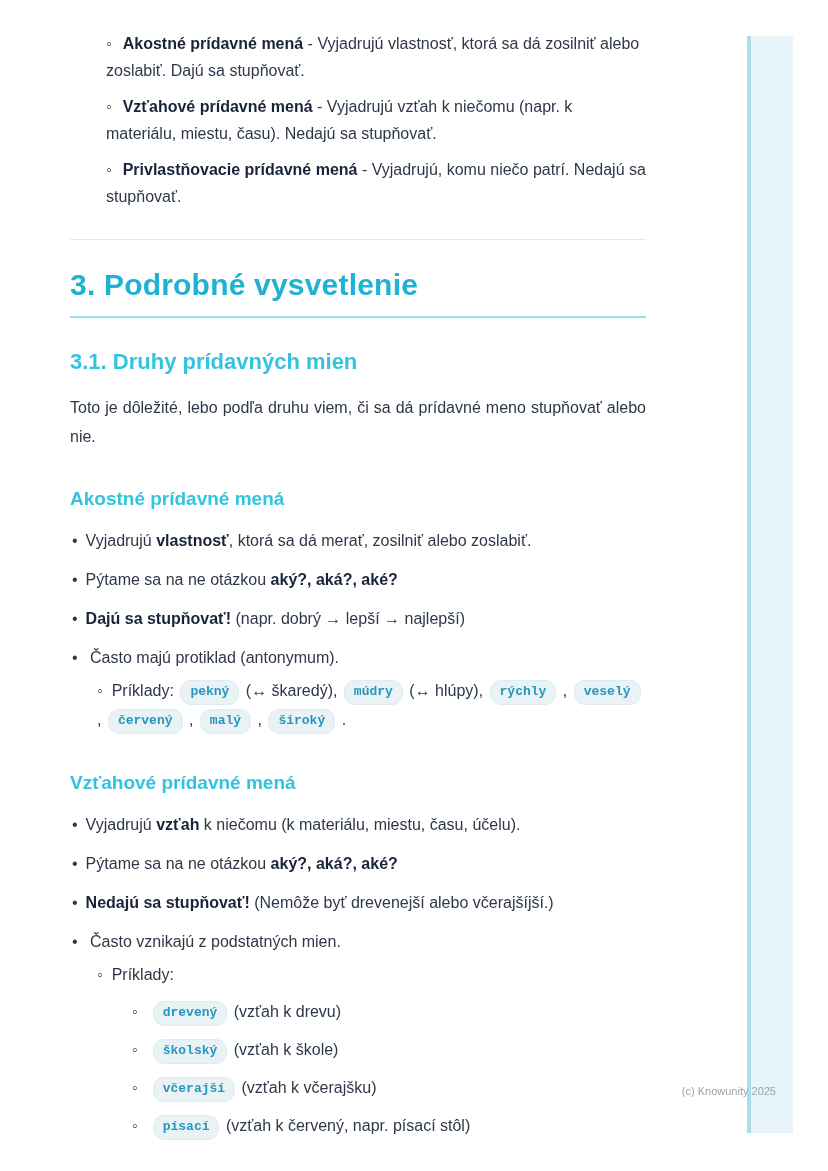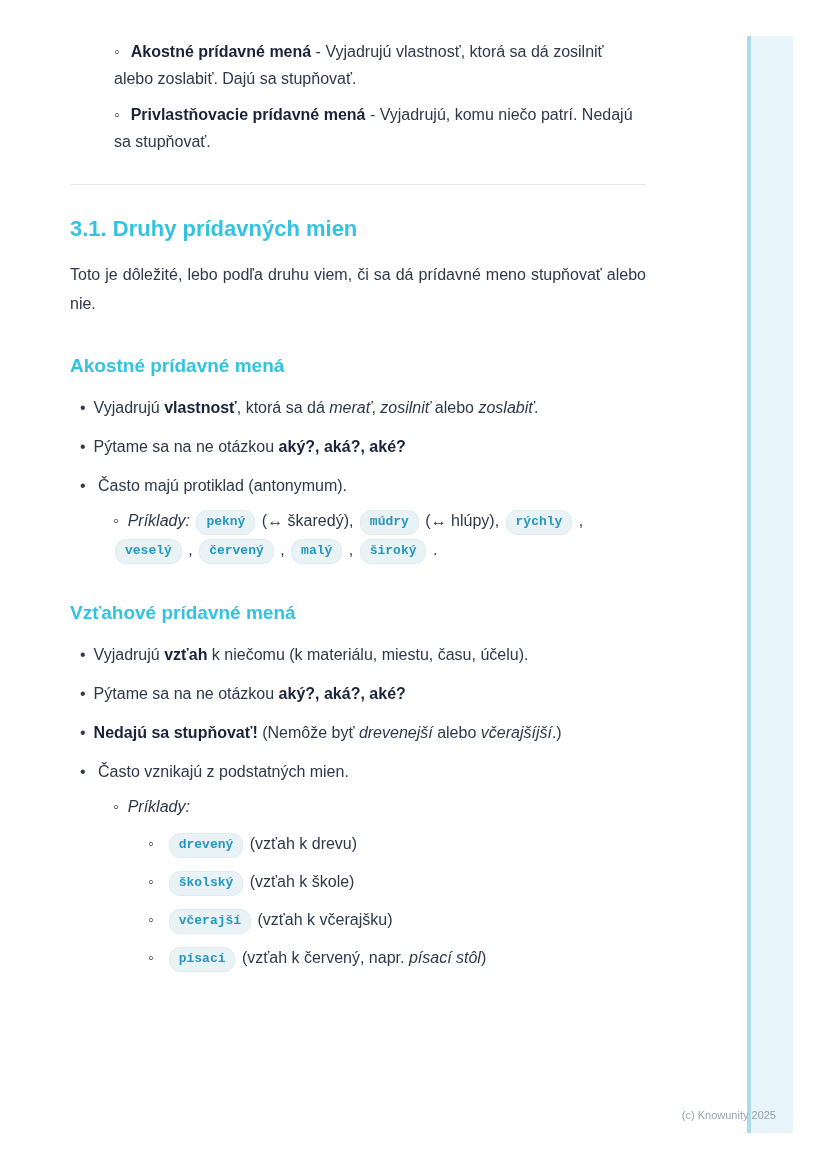--- a/index.html
+++ b/index.html
@@ -13,21 +13,21 @@
   .side-bar{
     position:absolute;top:36px;left:747px;width:42px;height:1097px;
     background:var(--bartrack,#e7f4f9);
     border-left:4px solid var(--baredge,#abdcea);
   }
   .content{
     position:absolute;top:30px;left:70px;width:576px;
     font-size:16px;line-height:27px;
   }
   ul{list-style:none;margin:0;padding:0;}
-  li{margin:8px;}
+  li{margin:0;}
   
   .intro-list li{padding-left:36px;margin-bottom:9px;}
   .intro-list li::before{content:"◦";margin-right:11px;color:var(--text,#2e3849);}
   
   .l1-list{margin-top:14px;}
   .l1-list > li{padding-left:2px;margin-bottom:12px;}
   .l1-list > li::before{content:"•";margin-right:8px;color:var(--text,#2e3849);}
   
   .l2-list{margin-top:6px;}
   .l2-list > li{padding-left:25px;margin-bottom:8px;}
@@ -52,65 +52,68 @@
     color:var(--accent2,#33c3e0);
   }
   h3.doc-h3{
     margin:36px 0 16px 0;font-size:19px;line-height:24px;font-weight:700;
     color:var(--accent2,#33c3e0);
   }
   p.body-par{
     margin:17px 0 16px 0;text-align:justify;line-height:29px;
   }
   .run-bold{font-weight:700;color:var(--textbold,#192339);}
-  .run-italic{font-style:italic;}
+  .run-italic{}
   .run-badge{
     display:inline-block;
     font-family:"Liberation Mono","DejaVu Sans Mono",monospace;
     font-size:13px;line-height:16px;font-weight:700;
     color:var(--badgetext,#2697bc);
     background:var(--badgebg,#e9f2f5);
     border:1px solid var(--badgeborder,#ddecf2);
     border-radius:11px;
     padding:3px 9px 4px 9px;
     margin:0 2px;
     vertical-align:baseline;
     position:relative;top:-1px;
   }
   .footer-note{
-    position:absolute;top:1108px;right:52px;
+    position:absolute;top:1084px;right:52px;
     font-size:11px;line-height:14px;
     color:var(--footer,#9aa3ad);
     z-index:2;
   }
 </style>
 </head>
 <body>
 
 <div class="side-bar"></div>
 
 <div class="content">
 
   <ul class="intro-list">
     <li><span class="run-bold">Akostné prídavné mená</span><span> - Vyjadrujú vlastnosť, ktorá sa dá zosilniť alebo zoslabiť. Dajú sa stupňovať.</span></li>
+    <li><span class="run-bold">Vzťahové prídavné mená</span><span> - Vyjadrujú vzťah k niečomu (napr. k materiálu, miestu, času). Nedajú sa stupňovať.</span></li>
     <li><span class="run-bold">Privlastňovacie prídavné mená</span><span> - Vyjadrujú, komu niečo patrí. Nedajú sa stupňovať.</span></li>
   </ul>
 
   <hr class="divider">
 
+  <h1 class="doc-h1">3. Podrobné vysvetlenie</h1>
 
   <h2 class="doc-h2">3.1. Druhy prídavných mien</h2>
 
   <p class="body-par">Toto je dôležité, lebo podľa druhu viem, či sa dá prídavné meno stupňovať alebo nie.</p>
 
   <h3 class="doc-h3">Akostné prídavné mená</h3>
 
   <ul class="l1-list">
     <li><span>Vyjadrujú </span><span class="run-bold">vlastnosť</span><span>, ktorá sa dá </span><span class="run-italic">merať</span><span>, </span><span class="run-italic">zosilniť</span><span> alebo </span><span class="run-italic">zoslabiť</span><span>.</span></li>
     <li><span>Pýtame sa na ne otázkou </span><span class="run-bold">aký?, aká?, aké?</span></li>
+    <li><span class="run-bold">Dajú sa stupňovať!</span><span> (napr. </span><span class="run-italic">dobrý</span><span> → </span><span class="run-italic">lepší</span><span> → </span><span class="run-italic">najlepší</span><span>)</span></li>
     <li>
       <span><span>Často majú protiklad (antonymum).</span></span>
       <ul class="l2-list">
         <li><span class="run-italic">Príklady:</span><span> </span><span class="run-badge">pekný</span><span> (↔ škaredý), </span><span class="run-badge">múdry</span><span> (↔ hlúpy), </span><span class="run-badge">rýchly</span><span> , </span><span class="run-badge">veselý</span><span> , </span><span class="run-badge">červený</span><span> , </span><span class="run-badge">malý</span><span> , </span><span class="run-badge">široký</span><span> .</span></li>
       </ul>
     </li>
   </ul>
 
   <h3 class="doc-h3">Vzťahové prídavné mená</h3>
 

